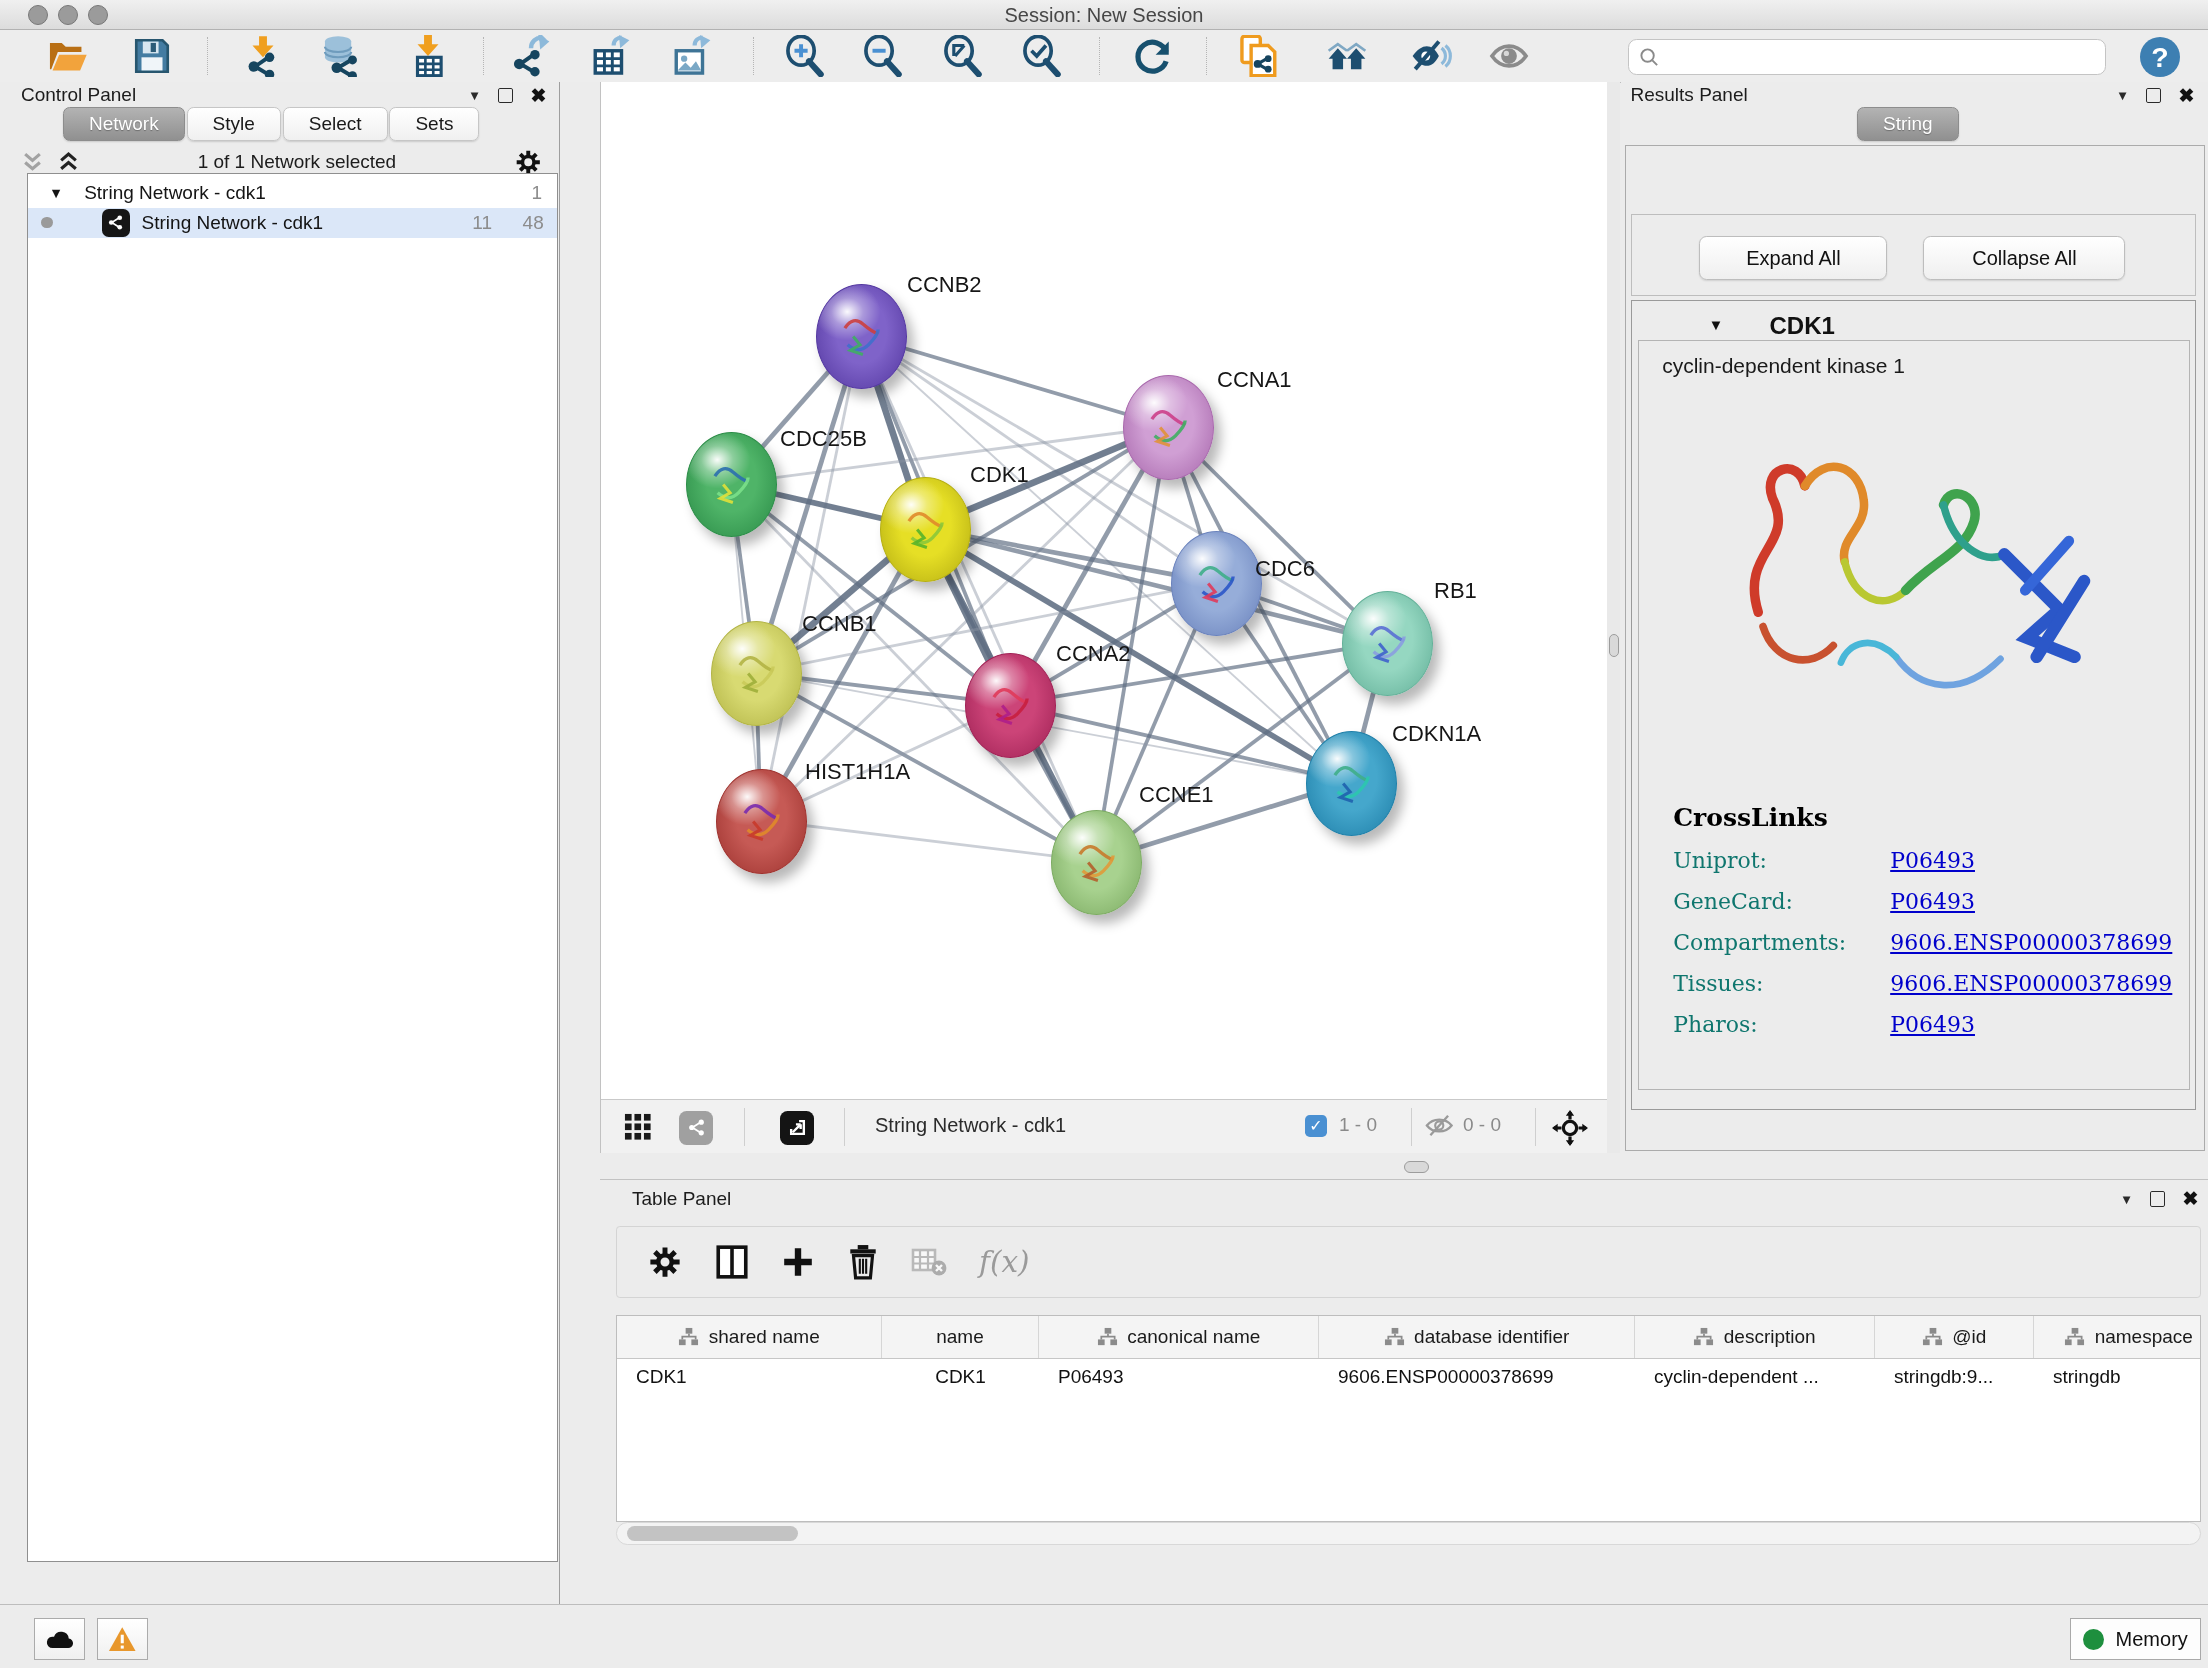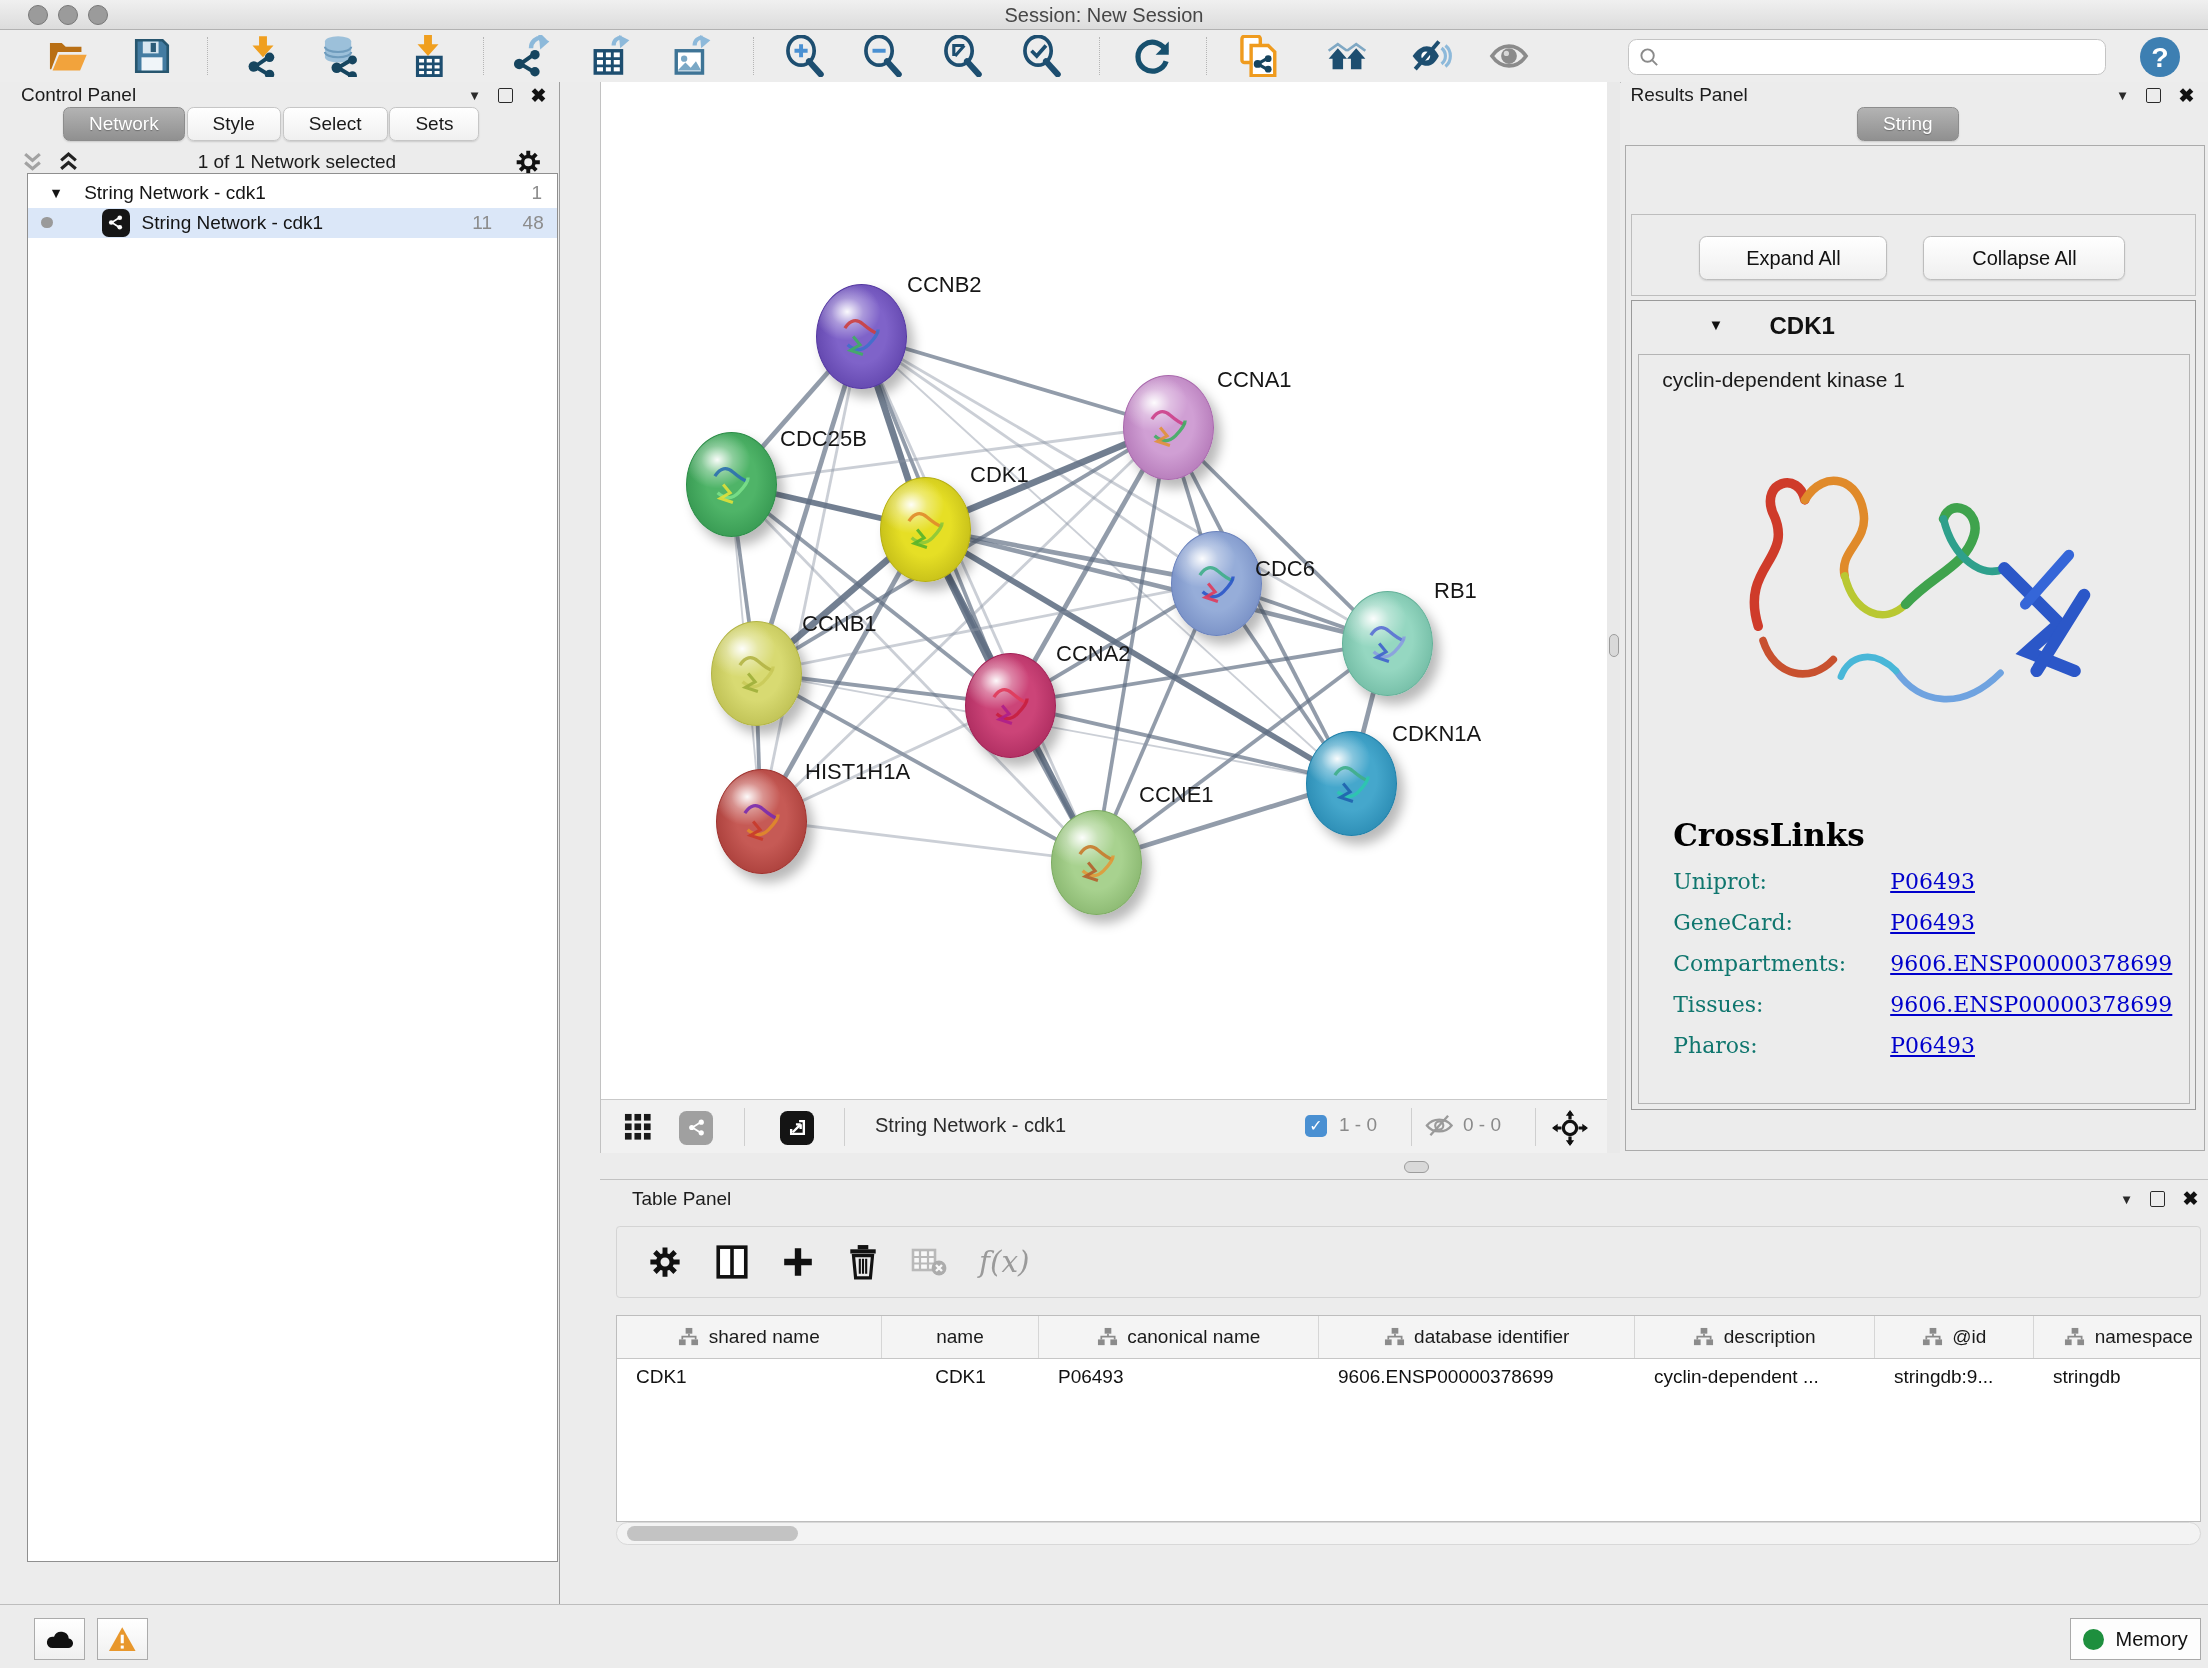--- a/index.html
+++ b/index.html
@@ -60,25 +60,25 @@
   
   #results-panel{left:1621px;top:82px;width:588px;height:1071px;background:#ececec;}
   #rp-tab{position:absolute;left:236px;top:25px;}
   #rp-scroll{position:absolute;left:3.8px;top:63px;width:578px;height:1004px;border:1px solid #ababab;background:#ececec;}
   #rp-btnbox{position:absolute;left:5.7px;top:68px;width:563px;height:80px;border:1px solid #bdbdbd;}
   .rbtn{position:absolute;top:21px;height:42px;background:linear-gradient(#ffffff,#efefef);border:1px solid #bdbdbd;border-radius:7.6px;font-size:20px;color:#111;display:flex;align-items:center;justify-content:center;box-shadow:0 1px 1.9px rgba(0,0,0,.12);}
   #gene-box{position:absolute;left:5.7px;top:154px;width:563px;height:808px;border:1px solid #9a9a9a;}
   #gene-hdr{position:absolute;left:0;top:0;width:100%;height:51px;}
   #gene-name{position:absolute;left:137px;top:11.4px;font-size:24px;font-weight:bold;color:#111;}
   #gene-tri{position:absolute;left:76px;top:15px;font-size:15px;color:#111;}
-  #gene-inner{position:absolute;left:5.7px;top:53px;width:550px;height:748px;border:1px solid #b4b4b4;background:#ececec;}
+  #gene-inner{position:absolute;left:5.7px;top:39px;width:550px;height:748px;border:1px solid #b4b4b4;background:#ececec;}
   #gene-desc{position:absolute;left:23px;top:13.3px;font-size:21px;color:#1a1a1a;}
   #ribbon{position:absolute;left:67px;top:67px;}
   #crosslinks{position:absolute;left:34px;top:462px;font-family:"DejaVu Serif",serif;}
-  #cl-title{font-size:31px;font-weight:bold;color:#000;}
+  #cl-title{font-size:25px;font-weight:bold;color:#000;}
   .cl-row{display:flex;margin-top:16px;font-size:22px;}
   .cl-label{width:217px;color:#0f766e;}
   .cl-val{color:#0000cc;text-decoration:underline;}
   
   #table-panel{left:600px;top:1179px;width:1608px;height:424px;background:#ececec;border-top:1px solid #c2c2c2;}
   #tp-title{position:absolute;left:32px;top:7.6px;}
   #tp-toolbar{position:absolute;left:16px;top:46px;width:1585px;height:72px;background:#ececec;border:1px solid #d4d4d4;border-radius:3.8px;display:flex;align-items:center;gap:32px;padding-left:30px;box-sizing:border-box;}
   #fx-label{font-size:29.5px;font-style:italic;font-family:"DejaVu Serif",serif;color:#9a9a9a;}
   #grid{position:absolute;left:16px;top:135px;width:1585px;height:207px;background:#fff;border:1px solid #bdbdbd;box-sizing:border-box;overflow:hidden;}
   #grid-hdr{display:flex;height:42px;background:#f4f4f4;border-bottom:1px solid #c6c6c6;}

